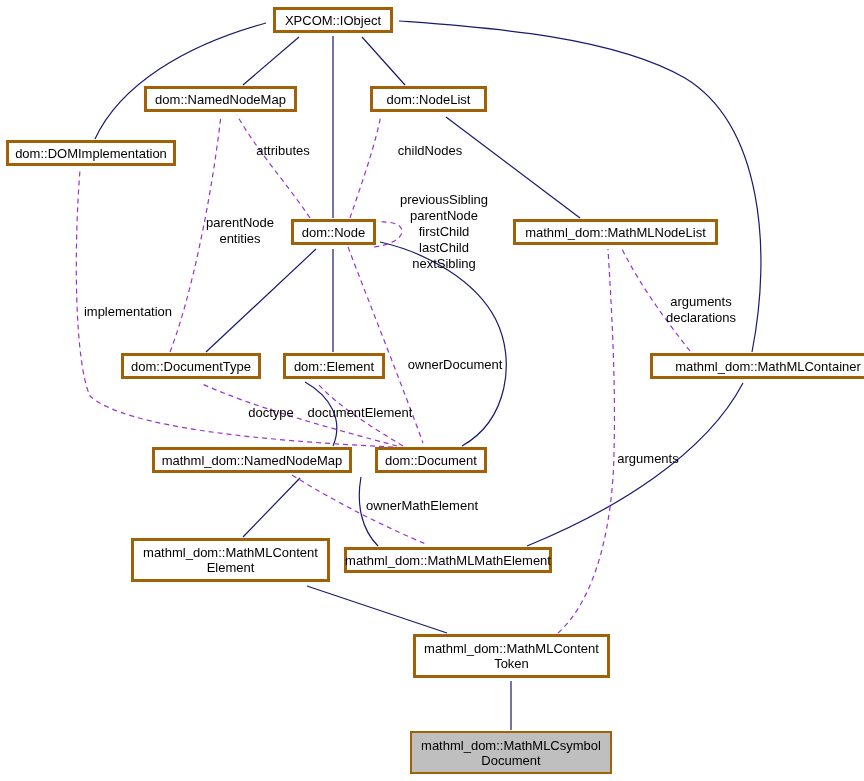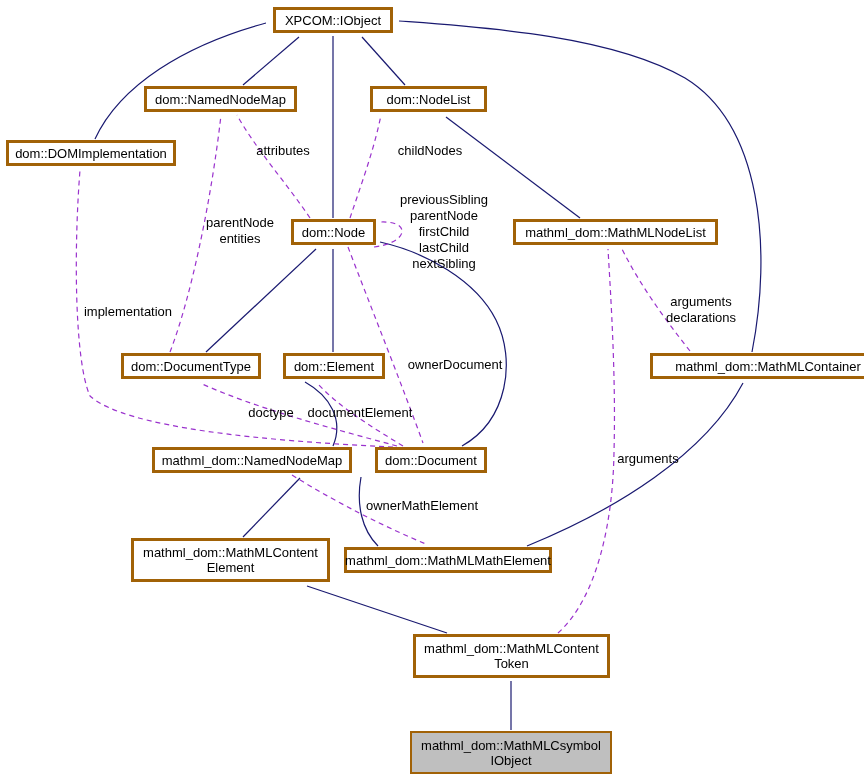--- a/index.html
+++ b/index.html
@@ -79,21 +79,21 @@
   <div class="node" style="left:283px;top:353px;width:102px;height:26px">dom::Element</div>
   <div class="node" style="left:650px;top:353px;width:236px;height:26px">mathml_dom::MathMLContainer</div>
   <div class="node" style="left:152px;top:447px;width:200px;height:26px">mathml_dom::NamedNodeMap</div>
   <div class="node" style="left:375px;top:447px;width:112px;height:26px">dom::Document</div>
   <div class="node" style="left:131px;top:538px;width:199px;height:44px">mathml_dom::MathMLContent
 Element</div>
   <div class="node" style="left:344px;top:547px;width:208px;height:26px">mathml_dom::MathMLMathElement</div>
   <div class="node" style="left:413px;top:634px;width:197px;height:44px">mathml_dom::MathMLContent
 Token</div>
   <div class="node selected" style="left:410px;top:731px;width:202px;height:43px">mathml_dom::MathMLCsymbol
-IObject</div>
+Document</div>
 
   <div class="elabel" style="left:283px;top:143px">attributes</div>
   <div class="elabel" style="left:430px;top:143px">childNodes</div>
   <div class="elabel" style="left:240px;top:215px">parentNode
 entities</div>
   <div class="elabel" style="left:444px;top:192px">previousSibling
 parentNode
 firstChild
 lastChild
 nextSibling</div>

